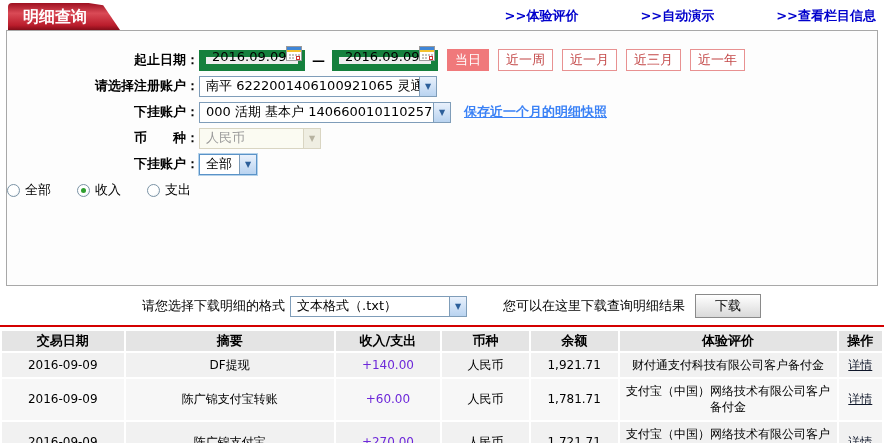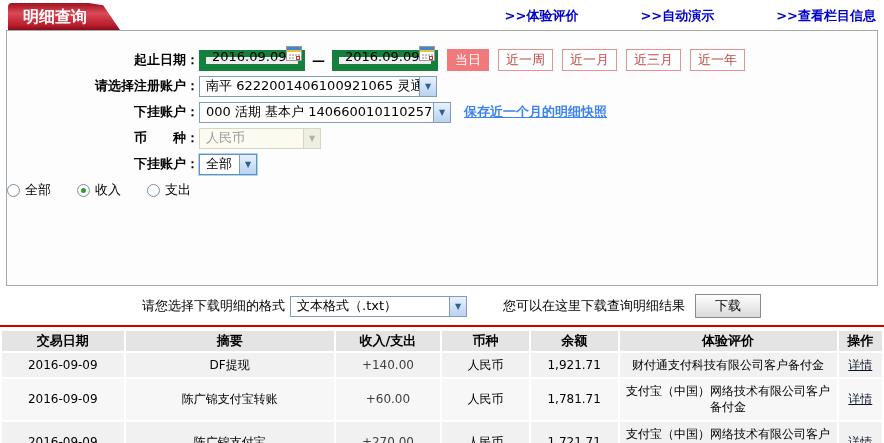--- a/index.html
+++ b/index.html
@@ -97,21 +97,21 @@
 
   
   .red-line { border-top:2px solid #d40000; margin-top:6px; }
   table.results {
     width:100%; border-collapse:separate; border-spacing:2px;
     background:#fff; font-size:12px; table-layout:fixed; margin-top:2px;
   }
   .results th { background:#e4e4e4; font-weight:bold; height:20px; font-size:13px; }
   .results td { background:#f1f1f1; text-align:center; padding:4px 3px; line-height:1.35; }
   .results tr.alt td { background:#f7f7f7; }
-  .amount { color:#404040; }
+  .amount { color:#6d28d9; }
   .detail-link { color:#0f172a; text-decoration:underline; cursor:pointer; }
 
   .c-date{width:14%}.c-summary{width:24%}.c-amount{width:12%}.c-currency{width:10%}
   .c-balance{width:10%}.c-party{width:25%}.c-action{width:5%}
 </style>
 </head>
 <body>
 
 <div class="topbar">
   <div class="tab">

